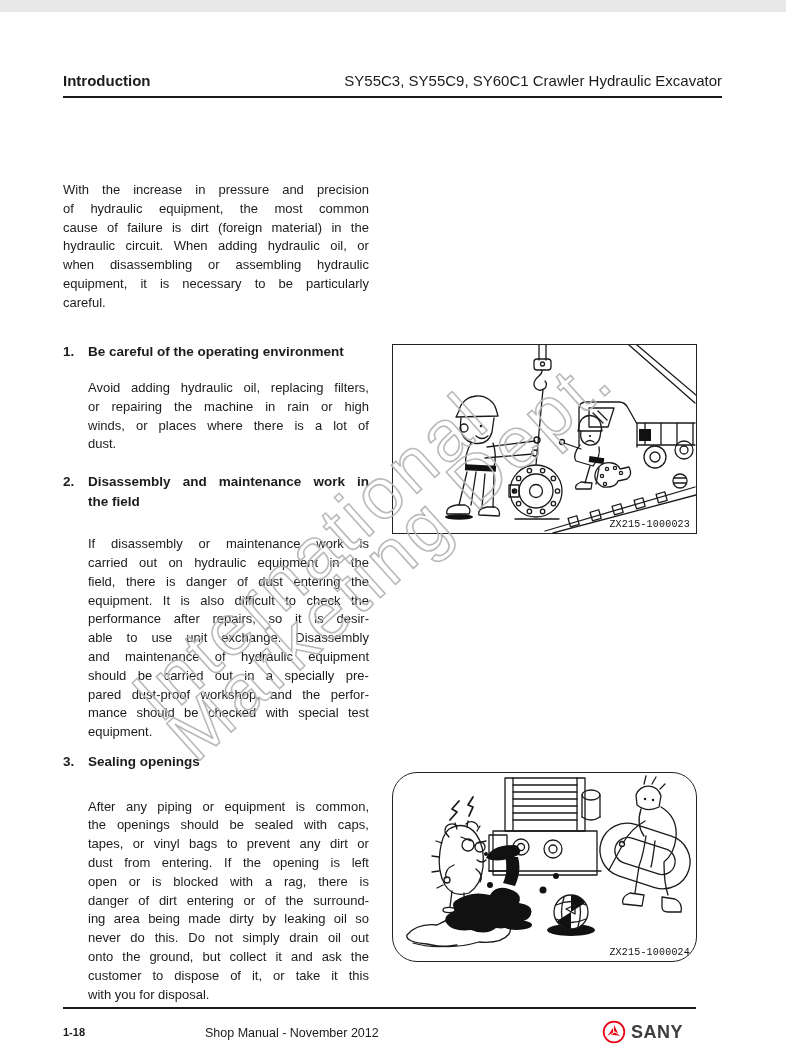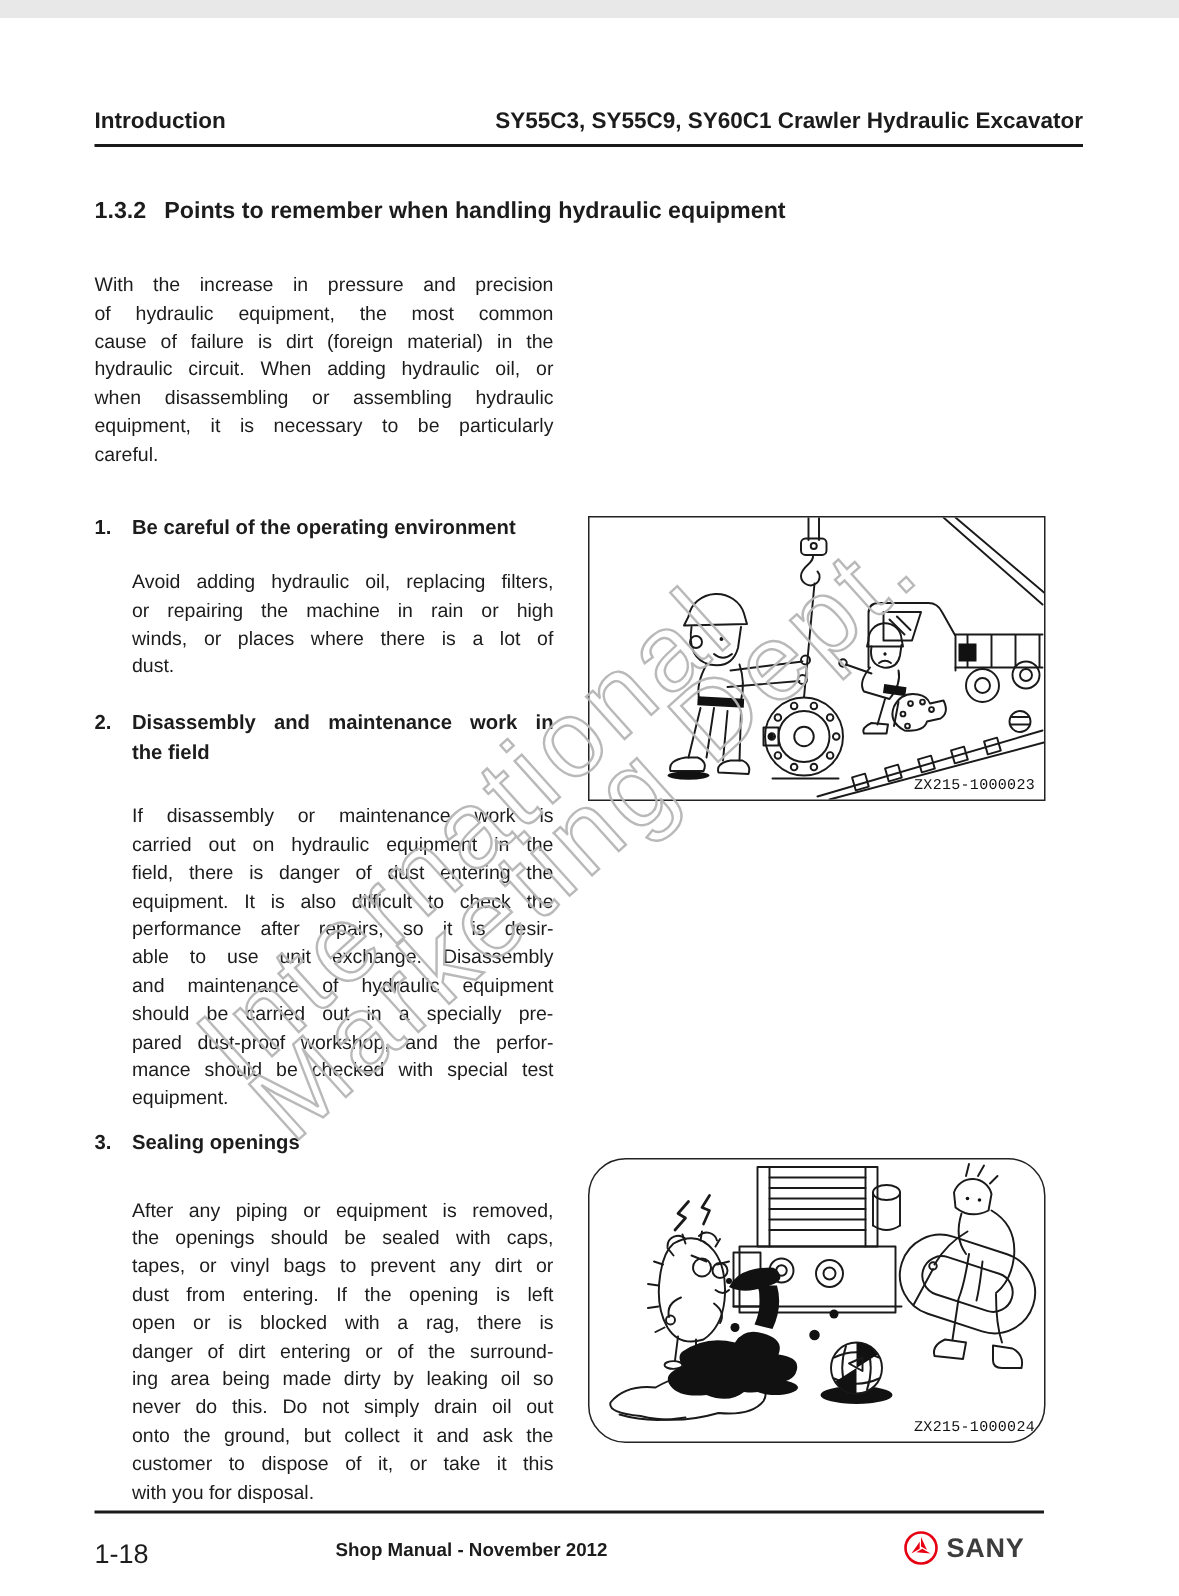--- a/index.html
+++ b/index.html
@@ -3,21 +3,21 @@
 <meta charset="utf-8">
 <style>
   html,body{margin:0;padding:0;background:#e8e8e8;}
   .page{
     position:relative;width:786px;height:1064px;margin:12px auto;
     background:#ffffff;overflow:hidden;
     font-family:"Liberation Sans", sans-serif;color:#1c1c1c;
   }
   
   .hdr-left{position:absolute;left:63px;top:60px;font-size:15px;font-weight:bold;}
-  .hdr-right{position:absolute;right:64px;top:60px;font-size:15px;font-weight:bold;}
+  .hdr-right{position:absolute;right:64px;top:60px;font-size:15px;font-weight:normal;}
   .hdr-rule{position:absolute;left:63px;top:84px;width:659px;height:2px;background:#1a1a1a;}
   
   .title{position:absolute;left:63px;top:120px;font-size:15.5px;font-weight:bold;white-space:nowrap;}
   .title .t-num{margin-right:12px;}
   
   .col{position:absolute;left:63px;top:169px;width:306px;}
   .para{font-size:13px;}
   .jline{display:flex;justify-content:space-between;line-height:18.8px;white-space:pre;}
   .jline.last{display:block;white-space:normal;}
   .item{position:relative;}
@@ -41,39 +41,36 @@
   .wm{
     position:absolute;white-space:nowrap;pointer-events:none;z-index:6;
     font-size:72px;line-height:80px;letter-spacing:4px;
     color:transparent;-webkit-text-stroke:1.6px #b6b6b6;
     transform:rotate(-42deg);transform-origin:0 0;opacity:.95;
   }
   #wm1{left:117px;top:664px;}
   #wm2{left:152px;top:704px;}
   
   .ftr-rule{position:absolute;left:63px;top:995px;width:633px;height:2px;background:#1a1a1a;}
-  .page-num{position:absolute;left:63px;top:1014px;font-size:18px;font-weight:normal;}
-  .ftr-center{position:absolute;left:205px;top:1014px;width:200px;text-align:right;font-size:12.5px;font-weight:bold;}
+  .page-num{position:absolute;left:63px;top:1014px;font-size:11px;font-weight:bold;}
+  .ftr-center{position:absolute;left:205px;top:1014px;width:200px;text-align:left;font-size:12.5px;font-weight:normal;}
   .logo{position:absolute;left:602px;top:1008px;display:flex;align-items:center;gap:5px;}
   .logo .wordmark{font-size:18px;font-weight:bold;color:#3d3d3d;letter-spacing:.5px;}
   .art{stroke:#1a1a1a;stroke-width:1.3;fill:none;stroke-linecap:round;stroke-linejoin:round;}
   .ink{fill:#111;stroke:none;}
 </style>
 </head>
 <body>
 
 <div class="page">
 
   <div class="hdr-left">Introduction</div>
   <div class="hdr-right">SY55C3, SY55C9, SY60C1 Crawler Hydraulic Excavator</div>
   <div class="hdr-rule"></div>
 
-  <div class="title">
-    <span class="t-num">1.3.2</span><span>Points to remember when handling hydraulic equipment</span>
-  </div>
 
   <div class="col">
     <div class="para intro">
         <div class="jline"><span>With</span><span>the</span><span>increase</span><span>in</span><span>pressure</span><span>and</span><span>precision</span></div>
         <div class="jline"><span>of</span><span>hydraulic</span><span>equipment,</span><span>the</span><span>most</span><span>common</span></div>
         <div class="jline"><span>cause</span><span>of</span><span>failure</span><span>is</span><span>dirt</span><span>(foreign</span><span>material)</span><span>in</span><span>the</span></div>
         <div class="jline"><span>hydraulic</span><span>circuit.</span><span>When</span><span>adding</span><span>hydraulic</span><span>oil,</span><span>or</span></div>
         <div class="jline"><span>when</span><span>disassembling</span><span>or</span><span>assembling</span><span>hydraulic</span></div>
         <div class="jline"><span>equipment,</span><span>it</span><span>is</span><span>necessary</span><span>to</span><span>be</span><span>particularly</span></div>
         <div class="jline last">careful.</div>
@@ -118,21 +115,21 @@
     </div>
 
     <div class="item">
       <div class="item-heading">
         <span class="num">3.</span>
         <div class="htext">
               <div class="jline last">Sealing openings</div>
             </div>
       </div>
       <div class="para item-para">
-            <div class="jline"><span>After</span><span>any</span><span>piping</span><span>or</span><span>equipment</span><span>is</span><span>removed,</span></div>
+            <div class="jline"><span>After</span><span>any</span><span>piping</span><span>or</span><span>equipment</span><span>is</span><span>common,</span></div>
             <div class="jline"><span>the</span><span>openings</span><span>should</span><span>be</span><span>sealed</span><span>with</span><span>caps,</span></div>
             <div class="jline"><span>tapes,</span><span>or</span><span>vinyl</span><span>bags</span><span>to</span><span>prevent</span><span>any</span><span>dirt</span><span>or</span></div>
             <div class="jline"><span>dust</span><span>from</span><span>entering.</span><span>If</span><span>the</span><span>opening</span><span>is</span><span>left</span></div>
             <div class="jline"><span>open</span><span>or</span><span>is</span><span>blocked</span><span>with</span><span>a</span><span>rag,</span><span>there</span><span>is</span></div>
             <div class="jline"><span>danger</span><span>of</span><span>dirt</span><span>entering</span><span>or</span><span>of</span><span>the</span><span>surround-</span></div>
             <div class="jline"><span>ing</span><span>area</span><span>being</span><span>made</span><span>dirty</span><span>by</span><span>leaking</span><span>oil</span><span>so</span></div>
             <div class="jline"><span>never</span><span>do</span><span>this.</span><span>Do</span><span>not</span><span>simply</span><span>drain</span><span>oil</span><span>out</span></div>
             <div class="jline"><span>onto</span><span>the</span><span>ground,</span><span>but</span><span>collect</span><span>it</span><span>and</span><span>ask</span><span>the</span></div>
             <div class="jline"><span>customer</span><span>to</span><span>dispose</span><span>of</span><span>it,</span><span>or</span><span>take</span><span>it</span><span>this</span></div>
             <div class="jline last">with you for disposal.</div>

